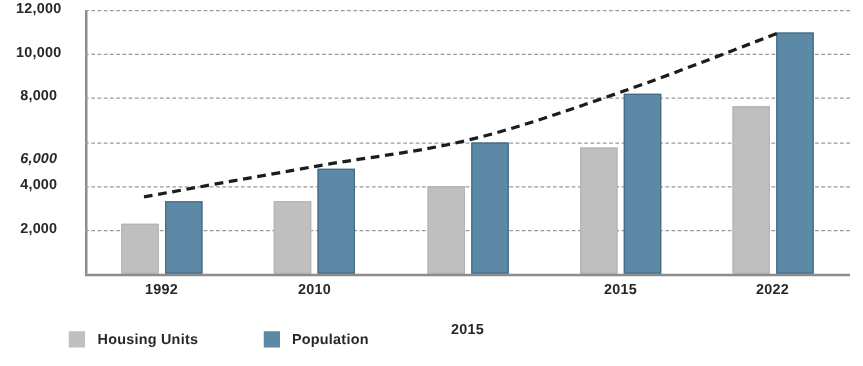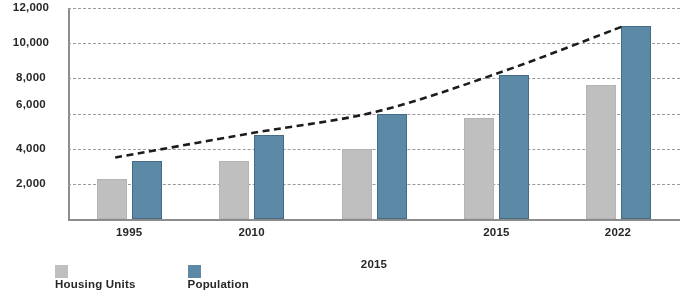--- a/index.html
+++ b/index.html
@@ -133,22 +133,22 @@
   
   #legend {
     position: absolute;
     left: 55px;
     top: 265px;
     display: flex;
     align-items: center;
   }
   .legend-item {
     display: flex;
+    align-items: center;
     margin-right: 52px;
-    flex-direction: column;
   }
   .legend-swatch {
     width: 13px;
     height: 13px;
     margin-right: 10px;
     flex: 0 0 auto;
   }
   .legend-swatch.housing { background: #bfbfbf; }
   .legend-swatch.population { background: #5b89a6; }
   .legend-label {
@@ -160,21 +160,21 @@
   }
 </style>
 </head>
 <body>
 
 <div id="chart-root">
 
   <div id="y-axis-labels">
       <div class="ytick" style="top: 183.833px;">2,000</div>
       <div class="ytick" style="top: 148.667px;">4,000</div>
-      <div class="ytick" style="top: 105px;">6,000</div>
+      <div class="ytick" style="top: 128px; font-style: italic;">6,000</div>
       <div class="ytick" style="top: 78.3333px; padding-left: 44px;">8,000</div>
       <div class="ytick" style="top: 43.1667px;">10,000</div>
       <div class="ytick" style="top: 8px;">12,000</div>
     </div>
 
   <div id="plot-area">
     <div class="axis-line-v"></div>
     <div id="gridlines-layer">
         <div class="gridline" style="top: 175.833px;"></div>
         <div class="gridline" style="top: 140.667px;"></div>
@@ -195,21 +195,21 @@
         <div class="bar bar-housing" style="left: 518.3px; width: 30px; height: 133.633px;"></div>
         <div class="bar bar-population" style="left: 553.3px; width: 30px; height: 193.417px;"></div>
       </div>
     <svg id="trendline-svg" viewBox="0 0 612 211" preserveAspectRatio="none">
       <path id="trendline-path" fill="none" stroke="#1c1c1c" stroke-width="2.6" stroke-dasharray="7,4.5" stroke-linecap="butt" d="M 47.20 149.46 C 70.27 145.36, 142.13 132.46, 185.60 124.84 C 229.07 117.22, 267.20 113.71, 308.00 103.74 C 348.80 93.78, 388.93 79.42, 430.40 65.06 C 471.87 50.70, 535.73 25.50, 556.80 17.58"></path>
     </svg>
     <div class="axis-line-h"></div>
   </div>
 
   <div id="x-axis-labels">
-      <div class="xtick" style="left: 61.2px;">1995</div>
+      <div class="xtick" style="left: 61.2px;">1992</div>
       <div class="xtick" style="left: 183.6px;">2010</div>
       <div class="xtick" style="left: 306px; margin-top: 32px;">2015</div>
       <div class="xtick" style="left: 428.4px;">2015</div>
       <div class="xtick" style="left: 550px;">2022</div>
     </div>
 
   <div id="legend">
       <div class="legend-item">
         <span class="legend-swatch housing"></span>
         <span class="legend-label">Housing Units</span>

